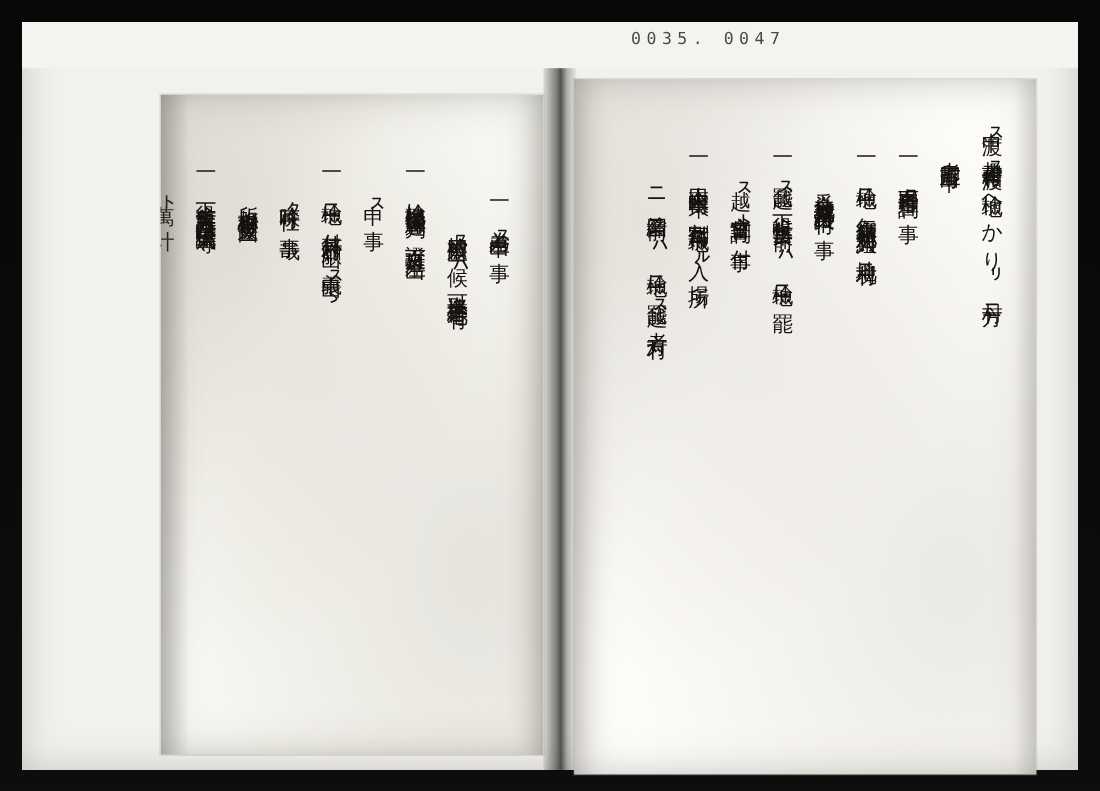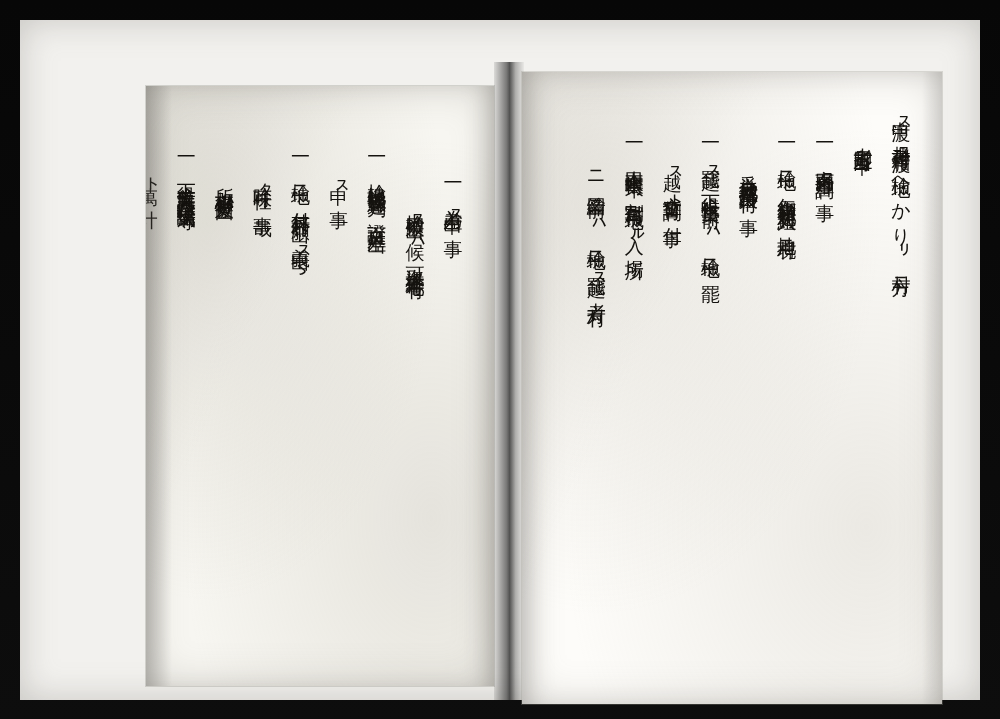--- a/index.html
+++ b/index.html
@@ -185,20 +185,23 @@
   }
 </style>
 </head>
 <body>
 
 <div id="scan">
   <div id="film-frame"></div>
 
   <div id="page-field">
 
+    <div id="header-strip">
+      <div id="frame-number">0035. 0047</div>
+    </div>
 
     <div id="book">
 
       <div class="page" id="page-left">
         <div class="columns" id="left-columns">
           <div class="col indent-2">一　為差出申ㇲ事</div>
           <div class="col indent-3">内檢被差出ㇲ候ㇵ可恣迷惑作毛可有ㇲ</div>
           <div class="col indent-1">一　檢地帰以後惣連判ニ證文百姓ゟ差出</div>
           <div class="col indent-2">申ㇲ事</div>
           <div class="col indent-1">一　檢地ニ付其外村ゟゝ願出ㇲ義申出ㇲゝ</div>

